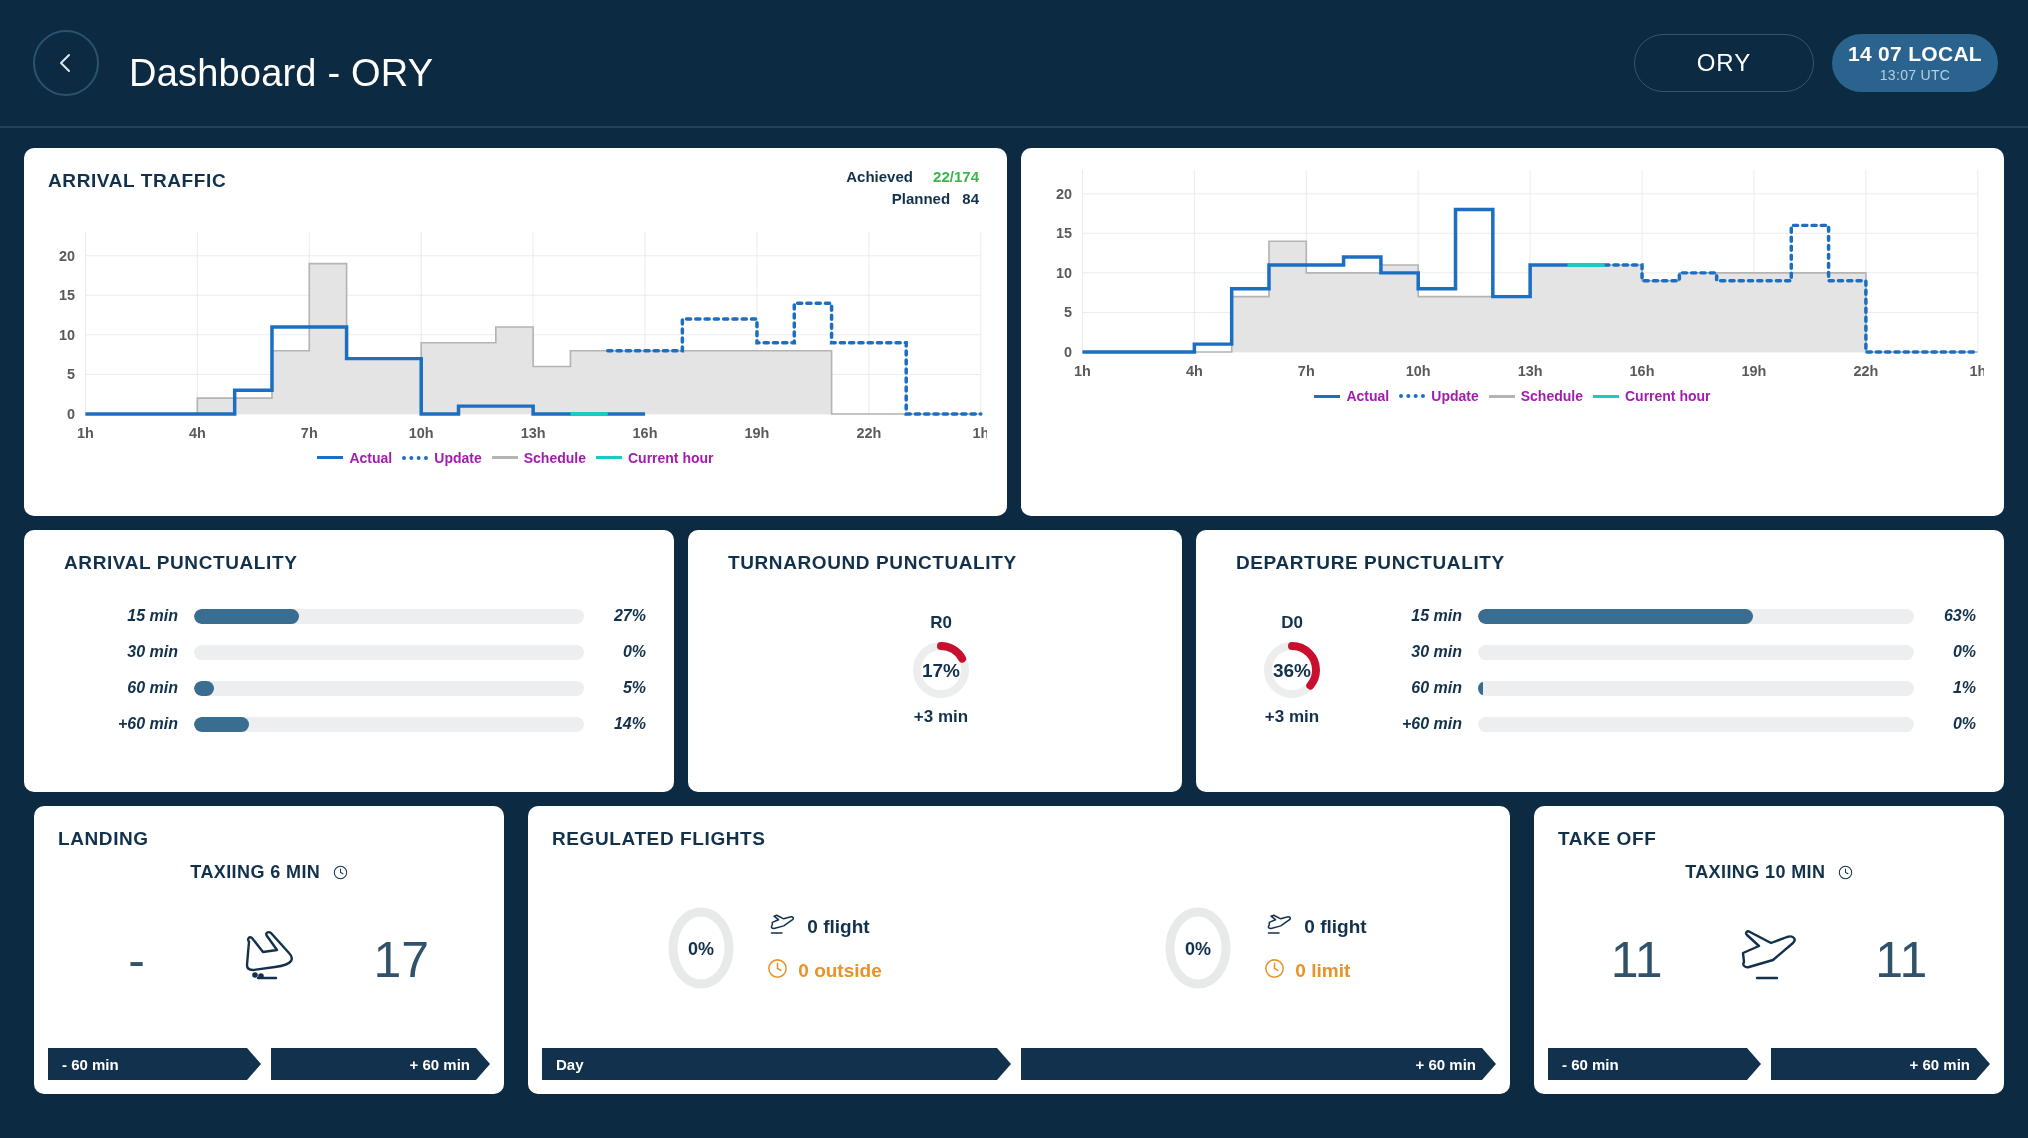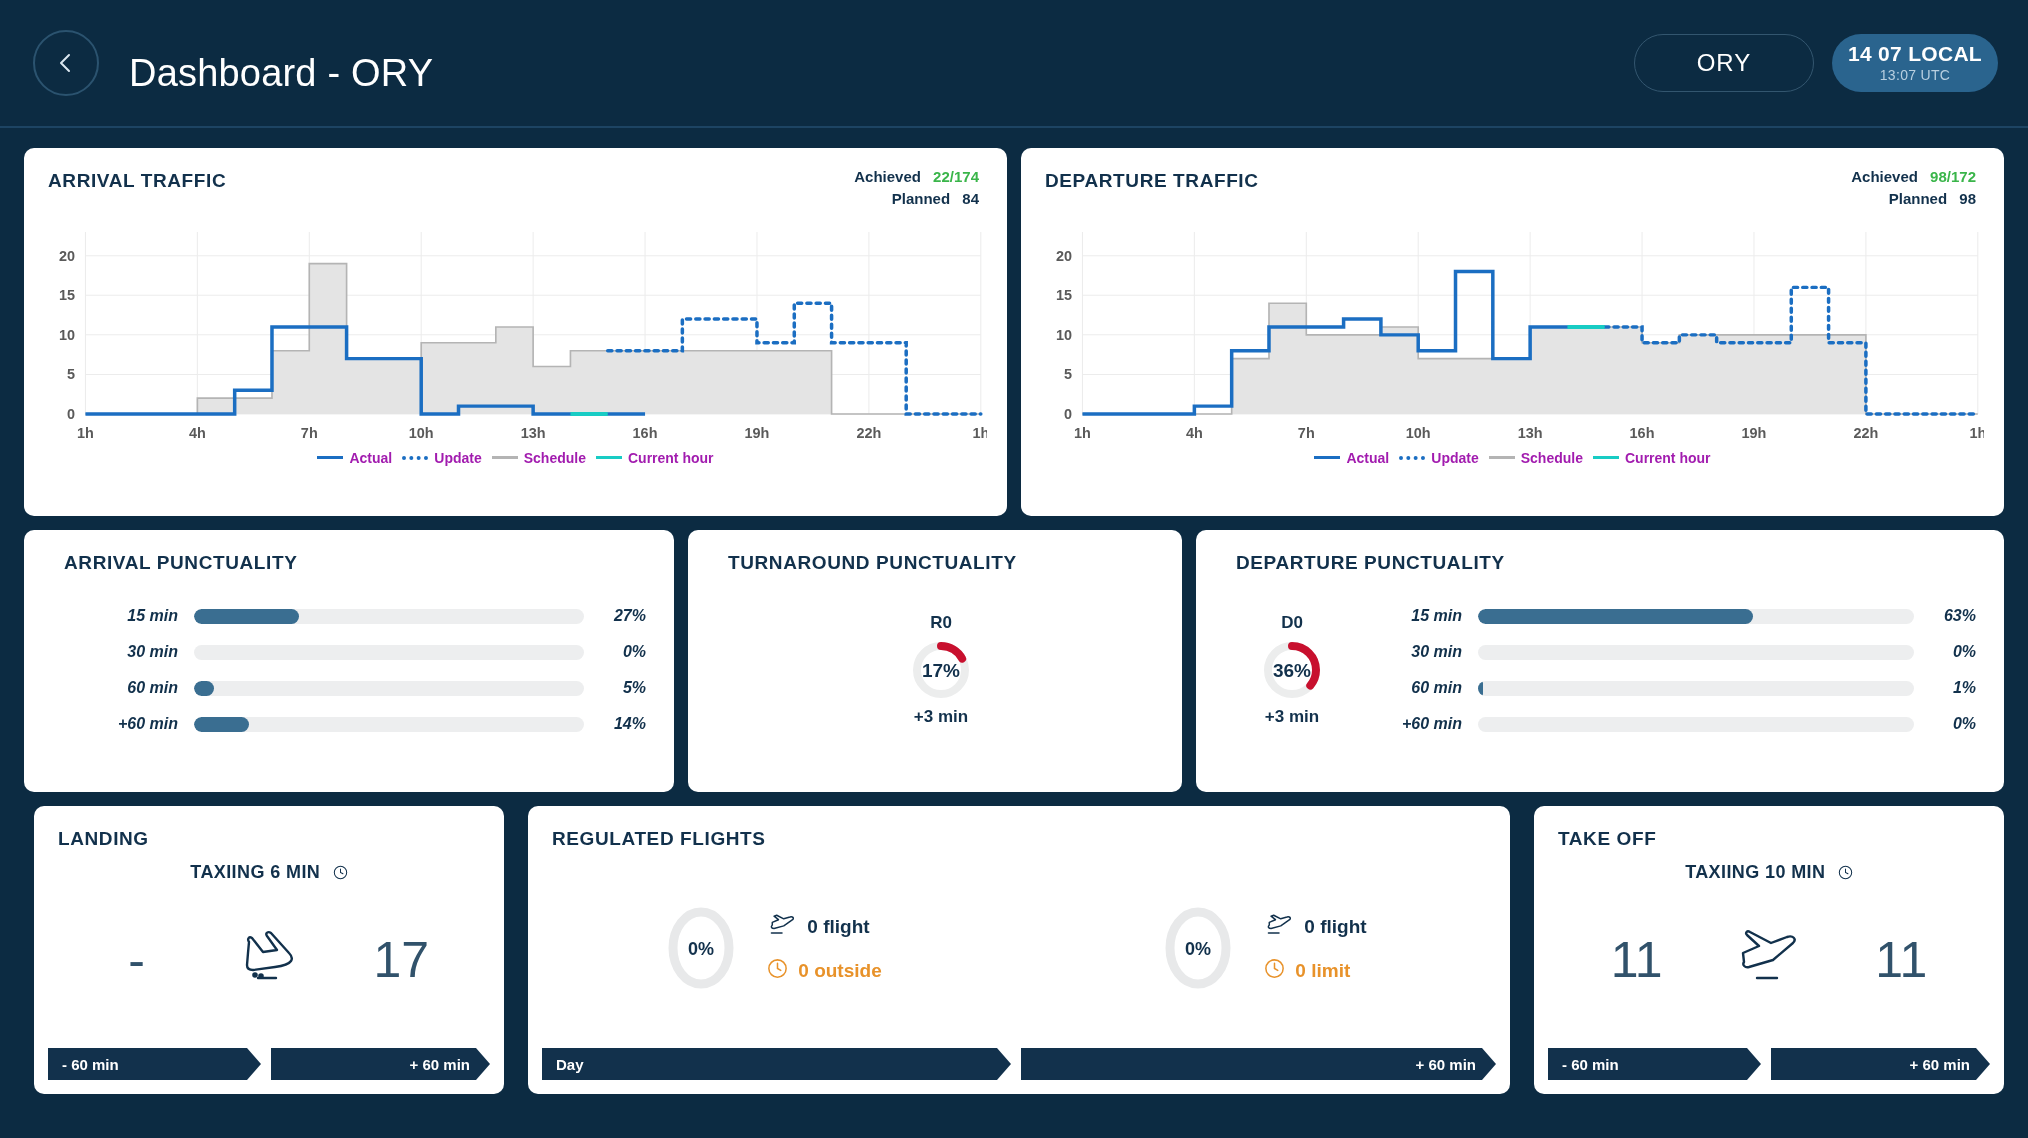--- a/index.html
+++ b/index.html
@@ -59,21 +59,21 @@
     color: #12314c; font-size: 19px; font-weight: bold;
     letter-spacing: .6px; padding: 22px 0 0 24px;
   }
 
   
   .traffic { flex: 1 1 0; height: 368px; }
   .traffic-head { display:flex; justify-content: space-between; align-items: flex-start; }
   .kpi { padding: 18px 28px 0 0; text-align: right; line-height: 1.45; }
   .kpi-line { font-size: 15px; color: #12314c; white-space: nowrap; }
   .kpi-line .lab { font-weight: bold; }
-  .kpi-line .val-green { color: #3ab54a; font-weight: bold; margin-left: 8px; }
+  .kpi-line .val-green { color: #3ab54a; font-weight: bold; margin-left: 16px; }
   .kpi-line .val-dark  { color: #12314c; font-weight: bold; margin-left: 8px; }
   .chart-wrap { padding: 8px 20px 0 14px; }
   .chart-svg { display: block; width: 100%; height: 230px; }
   .legend {
     display: flex; justify-content: center; align-items: center;
     gap: 10px; margin-top: 2px;
   }
   .legend-item { display:flex; align-items:center; gap:6px; }
   .legend-label { font-size: 14px; color: #a21caf; font-weight: bold; }
   .lg-swatch { width: 26px; height: 0; border-top-width: 3px; border-top-style: solid; }
@@ -235,33 +235,20 @@
           <span class="legend-label">Schedule</span>
         </div>
         <div class="legend-item">
           <span class="lg-swatch lg-current"></span>
           <span class="legend-label">Current hour</span>
         </div>
       </div>
     </div>
 
     <div class="card traffic">
-      <div class="traffic-head">
-        <div class="card-title">DEPARTURE TRAFFIC</div>
-        <div class="kpi">
-          <div class="kpi-line">
-            <span class="lab">Achieved</span>
-            <span class="val-green">98/172</span>
-          </div>
-          <div class="kpi-line">
-            <span class="lab">Planned</span>
-            <span class="val-dark">98</span>
-          </div>
-        </div>
-      </div>
       <div class="chart-wrap">
         <svg class="chart-svg" id="chart-1" viewBox="0 0 920 230" preserveAspectRatio="none">
             <line x1="46" y1="196" x2="914" y2="196" stroke="#ececec" stroke-width="1"></line>
             <text x="36" y="201" text-anchor="end" fill="#5a5a5a" font-size="14" font-weight="bold" font-family="&quot;Liberation Sans&quot;, sans-serif">0</text>
             <line x1="46" y1="156.43478260869566" x2="914" y2="156.43478260869566" stroke="#ececec" stroke-width="1"></line>
             <text x="36" y="161.43478260869566" text-anchor="end" fill="#5a5a5a" font-size="14" font-weight="bold" font-family="&quot;Liberation Sans&quot;, sans-serif">5</text>
             <line x1="46" y1="116.8695652173913" x2="914" y2="116.8695652173913" stroke="#ececec" stroke-width="1"></line>
             <text x="36" y="121.8695652173913" text-anchor="end" fill="#5a5a5a" font-size="14" font-weight="bold" font-family="&quot;Liberation Sans&quot;, sans-serif">10</text>
             <line x1="46" y1="77.30434782608695" x2="914" y2="77.30434782608695" stroke="#ececec" stroke-width="1"></line>
             <text x="36" y="82.30434782608695" text-anchor="end" fill="#5a5a5a" font-size="14" font-weight="bold" font-family="&quot;Liberation Sans&quot;, sans-serif">15</text>

